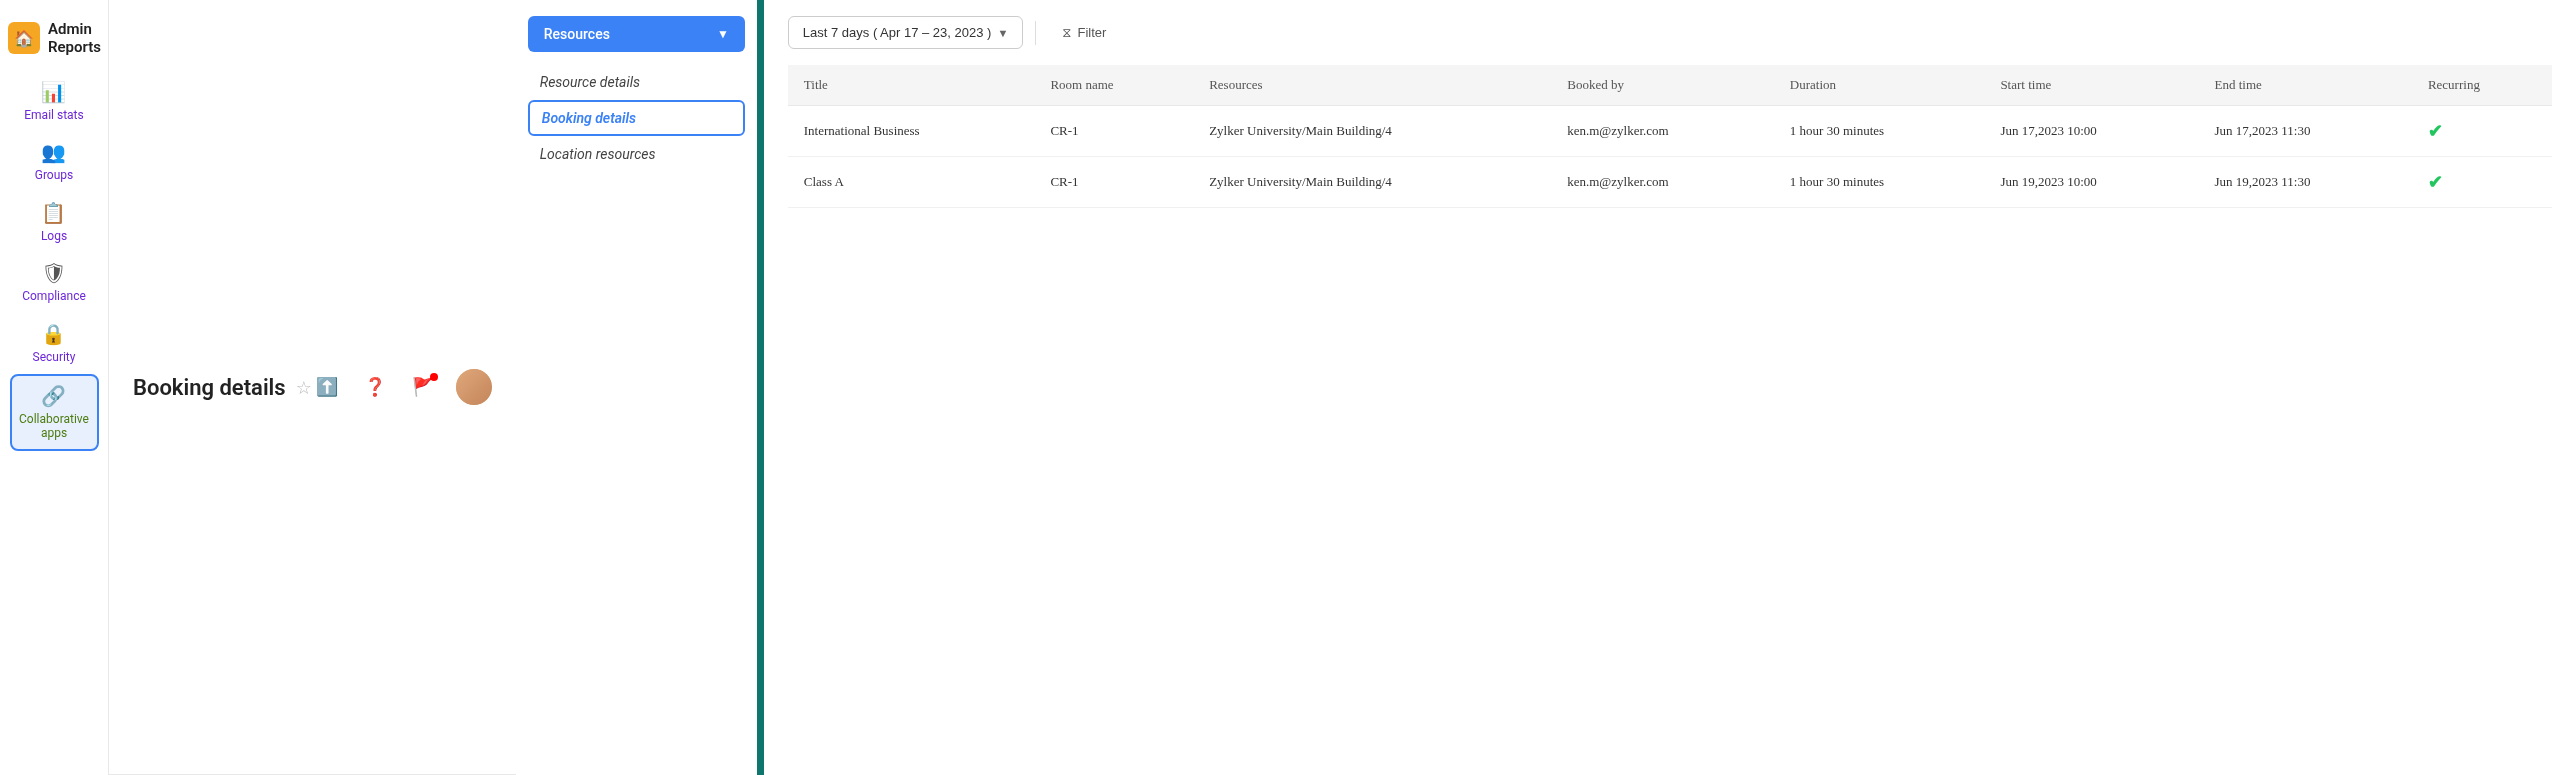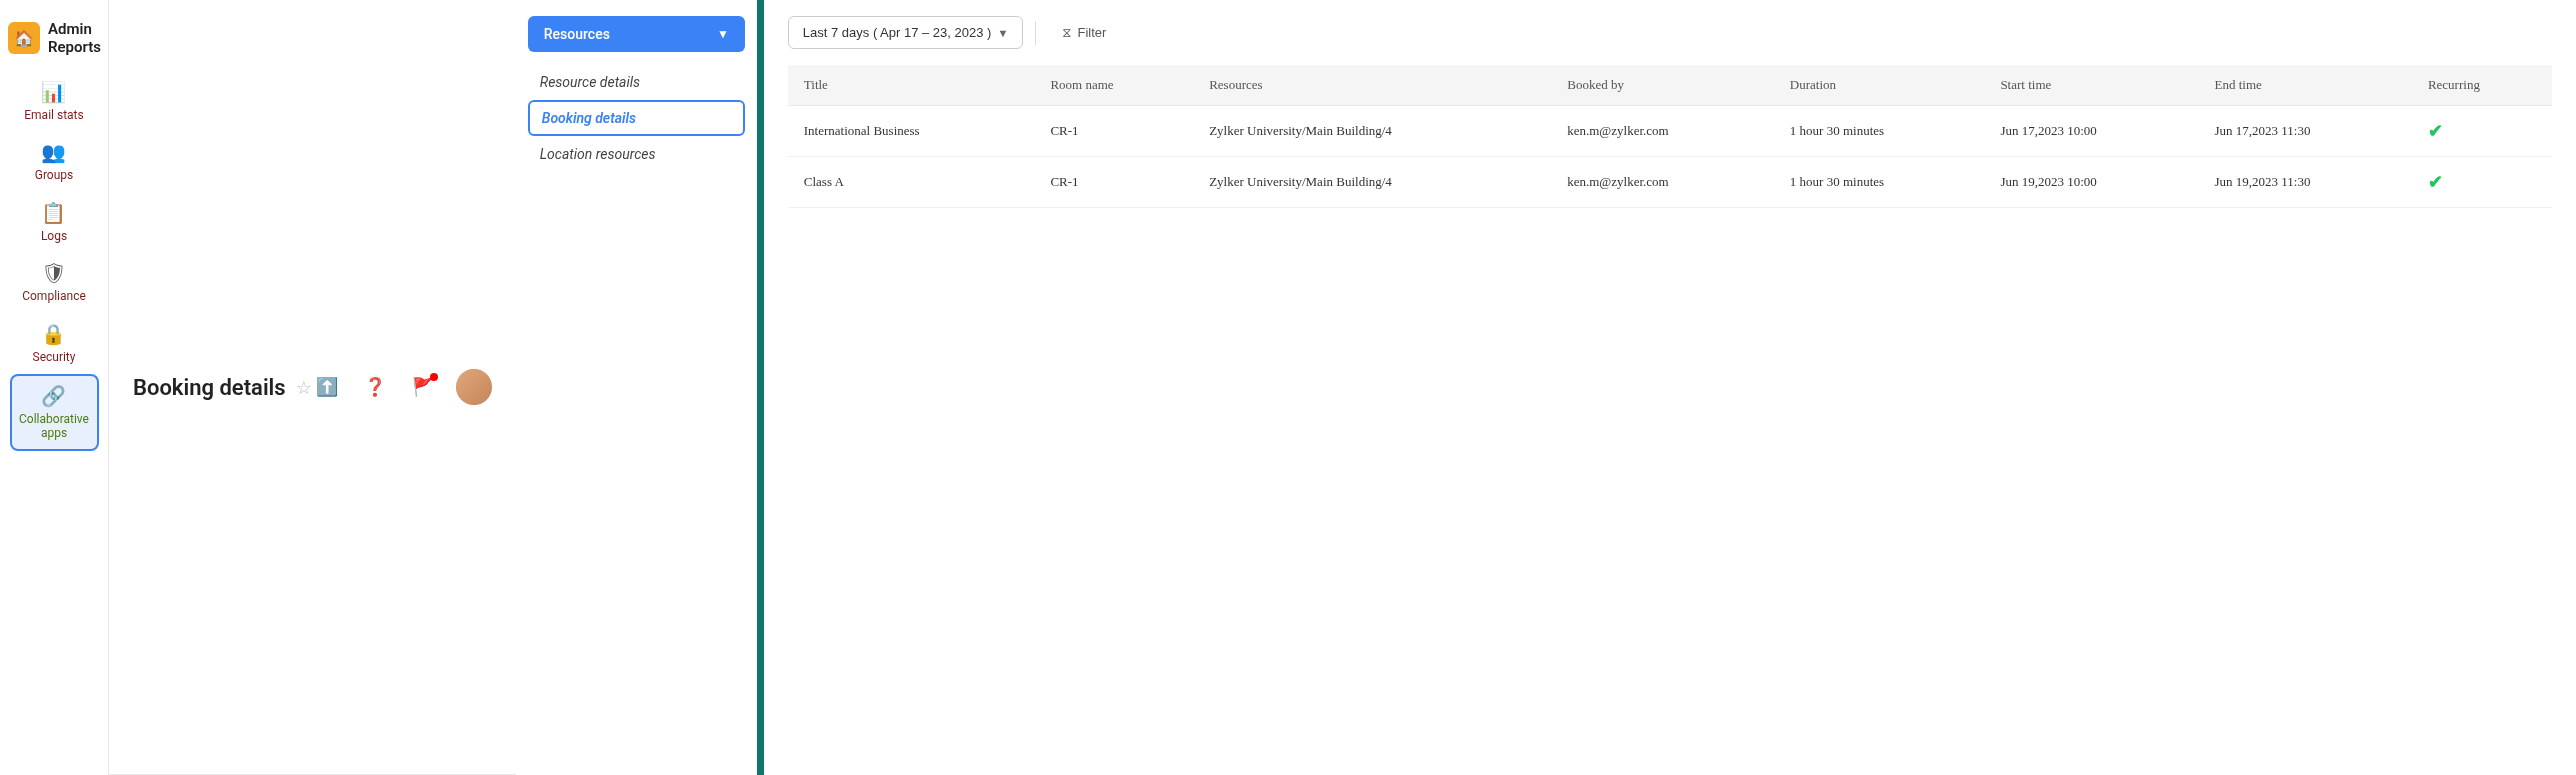--- a/index.html
+++ b/index.html
@@ -8,21 +8,21 @@
     
     .sidebar { width: 109px; background: #fff; border-right: 1px solid #e8e8e8; display: flex; flex-direction: column; align-items: center; padding: 10px 0; flex-shrink: 0; }
     .sidebar-logo { display: flex; align-items: center; gap: 8px; padding: 10px 8px 16px; width: 100%; }
     .sidebar-logo-icon { width: 32px; height: 32px; background: #f5a623; border-radius: 6px; display: flex; align-items: center; justify-content: center; color: white; font-size: 16px; flex-shrink: 0; }
     .sidebar-logo-text { font-size: 15px; font-weight: 600; color: #222; line-height: 1.2; }
     .sidebar-nav { width: 100%; display: flex; flex-direction: column; align-items: center; gap: 2px; }
     .sidebar-item { display: flex; flex-direction: column; align-items: center; padding: 8px 4px; width: 89px; border-radius: 8px; cursor: pointer; gap: 4px; }
     .sidebar-item.active { background: #e8f0fe; border: 2px solid #3b82f6; }
     .sidebar-item .icon { font-size: 20px; color: #555; }
     .sidebar-item.active .icon { color: #3b82f6; }
-    .sidebar-item .label { font-size: 12px; color: #7f1d1d; text-align: center; line-height: 1.2; }
+    .sidebar-item .label { font-size: 12px; color: #6d28d9; text-align: center; line-height: 1.2; }
     .sidebar-item.active .label { color: #4d7c0f; }
 
     
     .main { flex: 1; display: flex; overflow: hidden; }
 
     
     .header { display: flex; align-items: center; justify-content: space-between; padding: 14px 24px; border-bottom: 1px solid #e8e8e8; }
     .header-left { display: flex; align-items: center; gap: 10px; }
     .header-title { font-size: 22px; font-weight: 600; color: #222; }
     .header-star { color: #bbb; font-size: 18px; cursor: pointer; }

